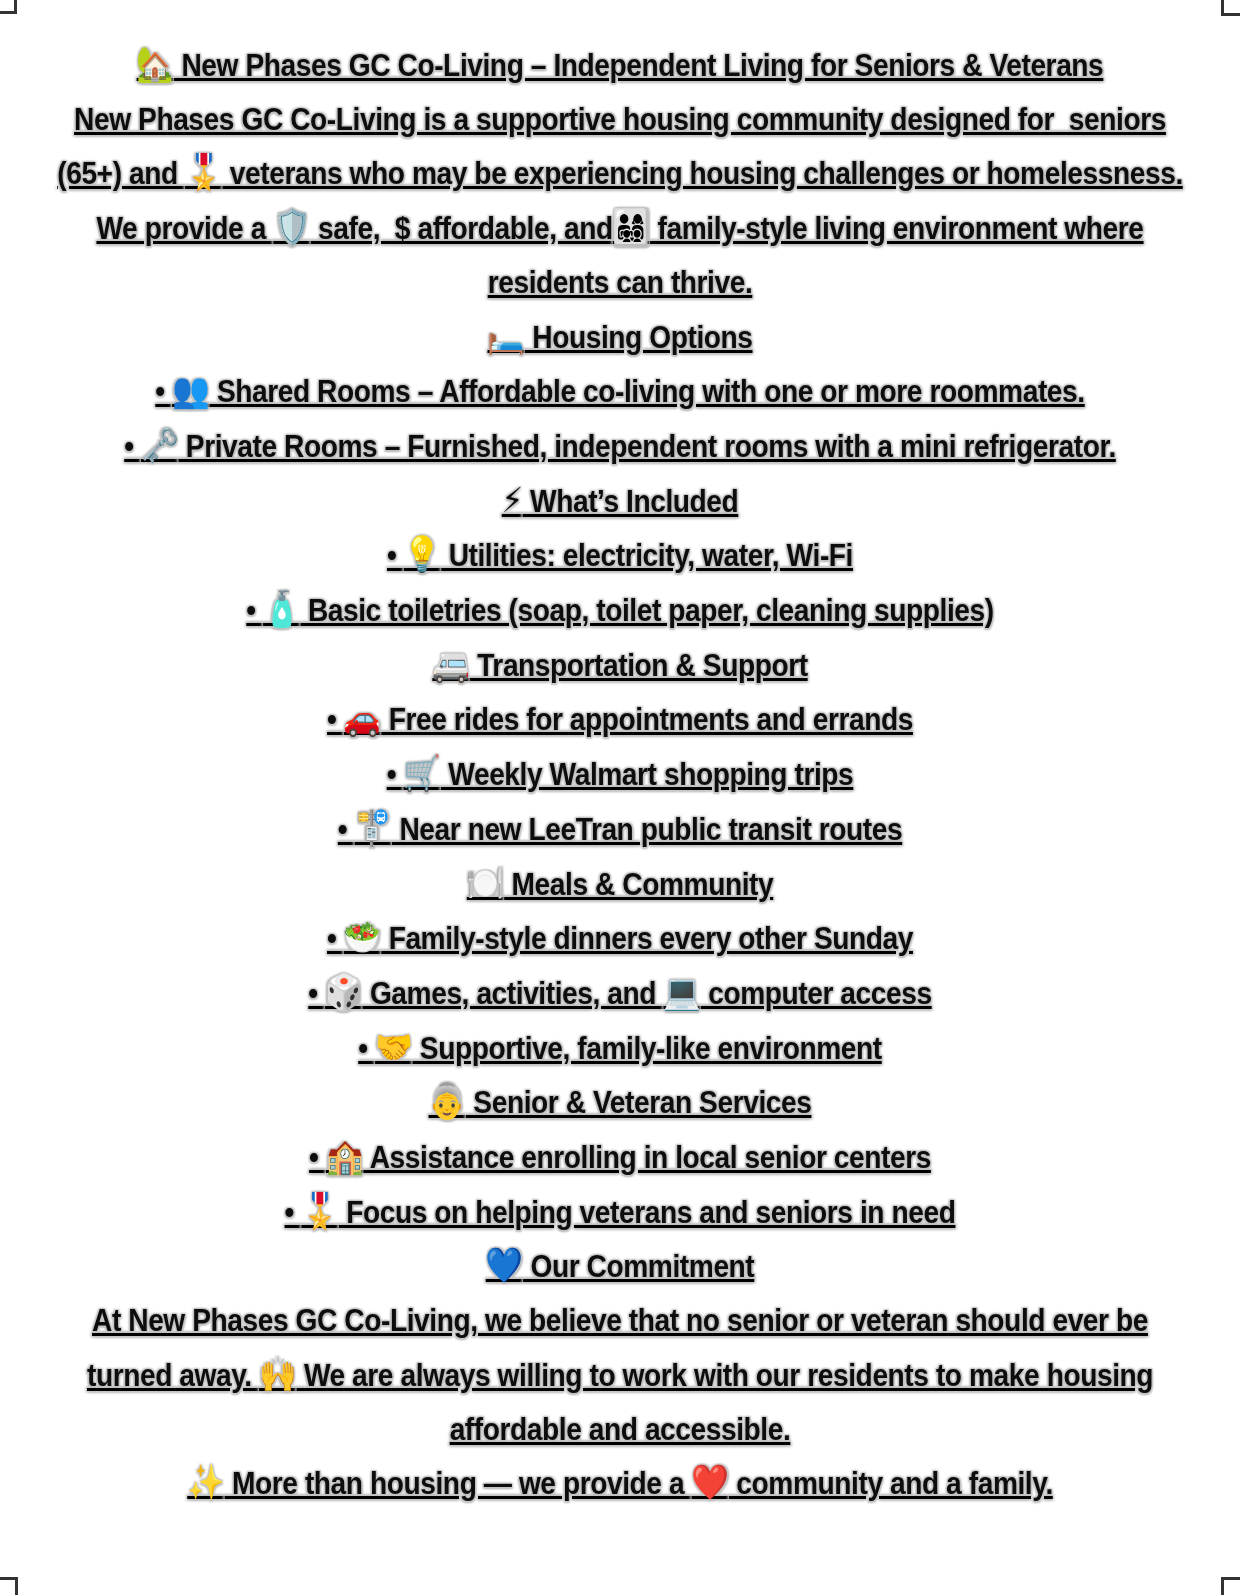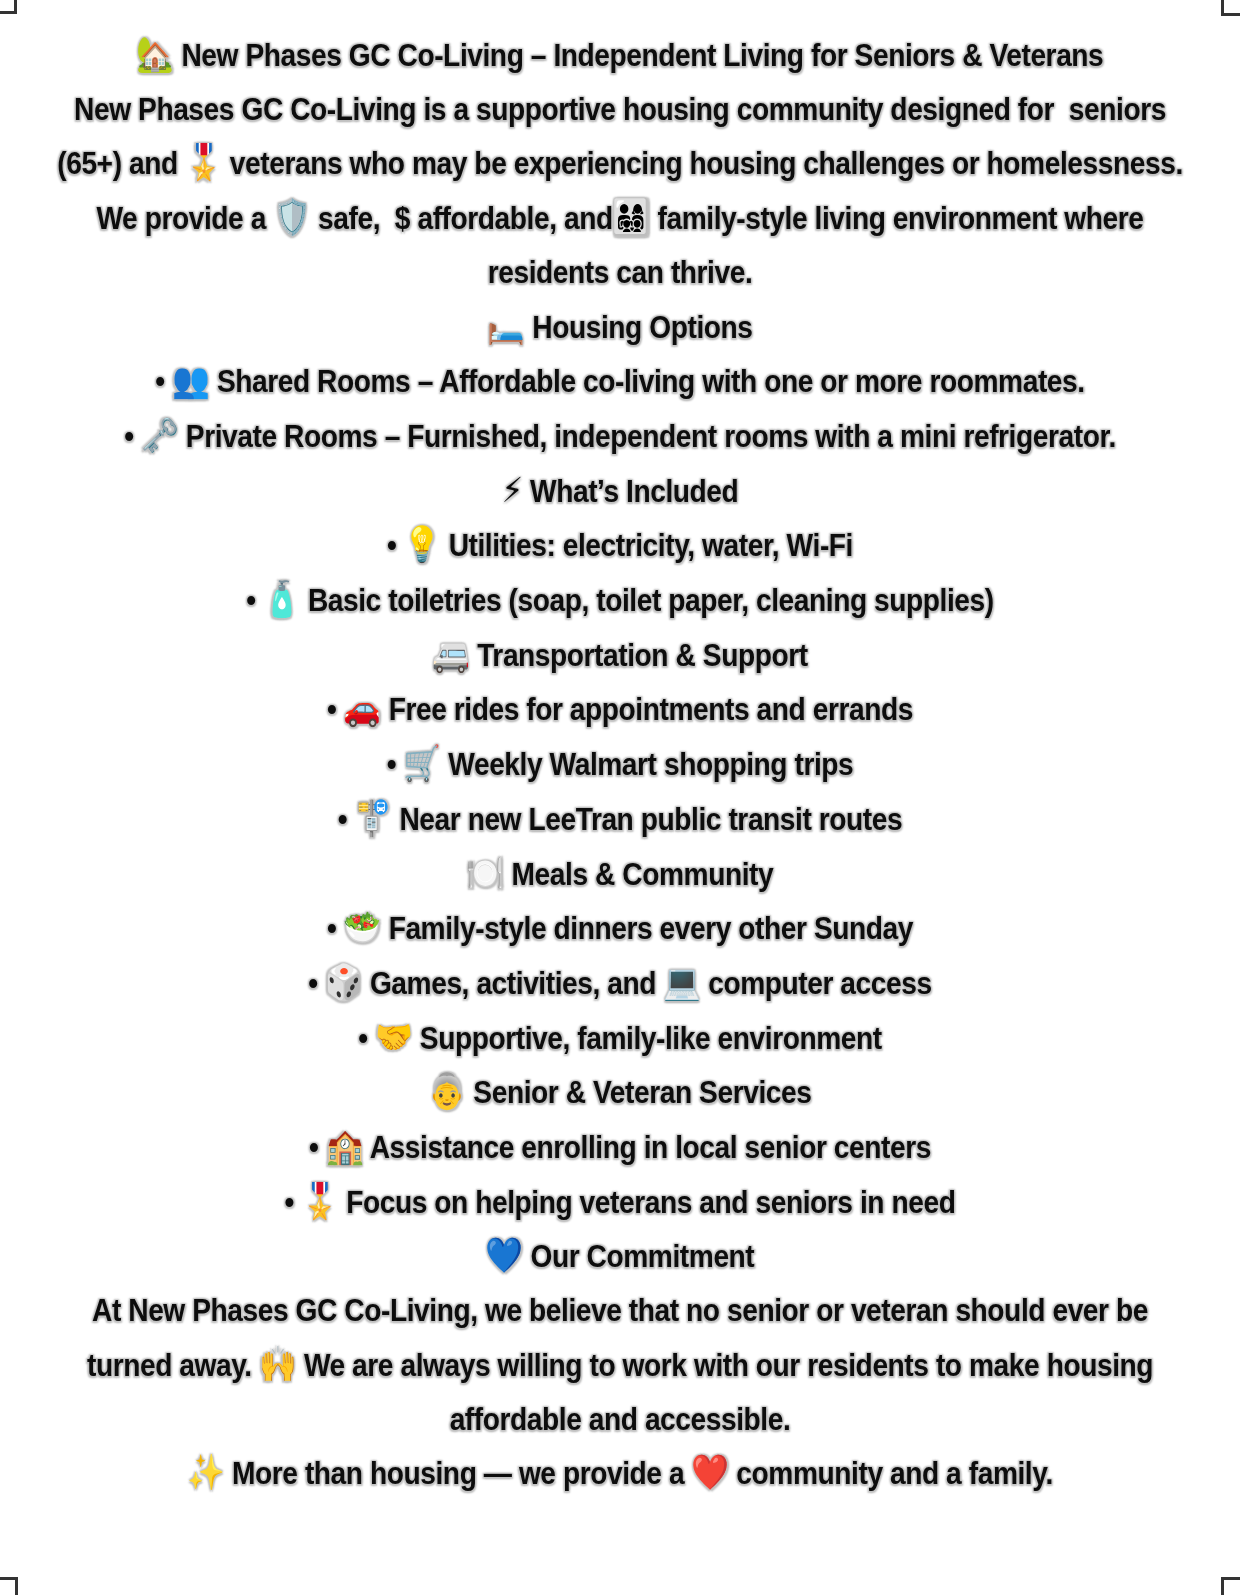--- a/index.html
+++ b/index.html
@@ -5,22 +5,23 @@
   html, body { margin: 0; padding: 0; }
   body {
     width: 1240px;
     height: 1595px;
     background: #ffffff;
     position: relative;
     overflow: hidden;
     font-family: "Liberation Sans", "DejaVu Sans", sans-serif;
   }
   .flyer {
-    padding-top: 28px;
+    padding-top: 38px;
     width: 1240px;
+    text-decoration: underline;
   }
   .line {
     position: relative;
     width: 1420px;
     left: calc(50% - 710px);
     text-align: center;
     white-space: pre;
     font-size: 32px;
     font-weight: 700;
     letter-spacing: -0.5px;

